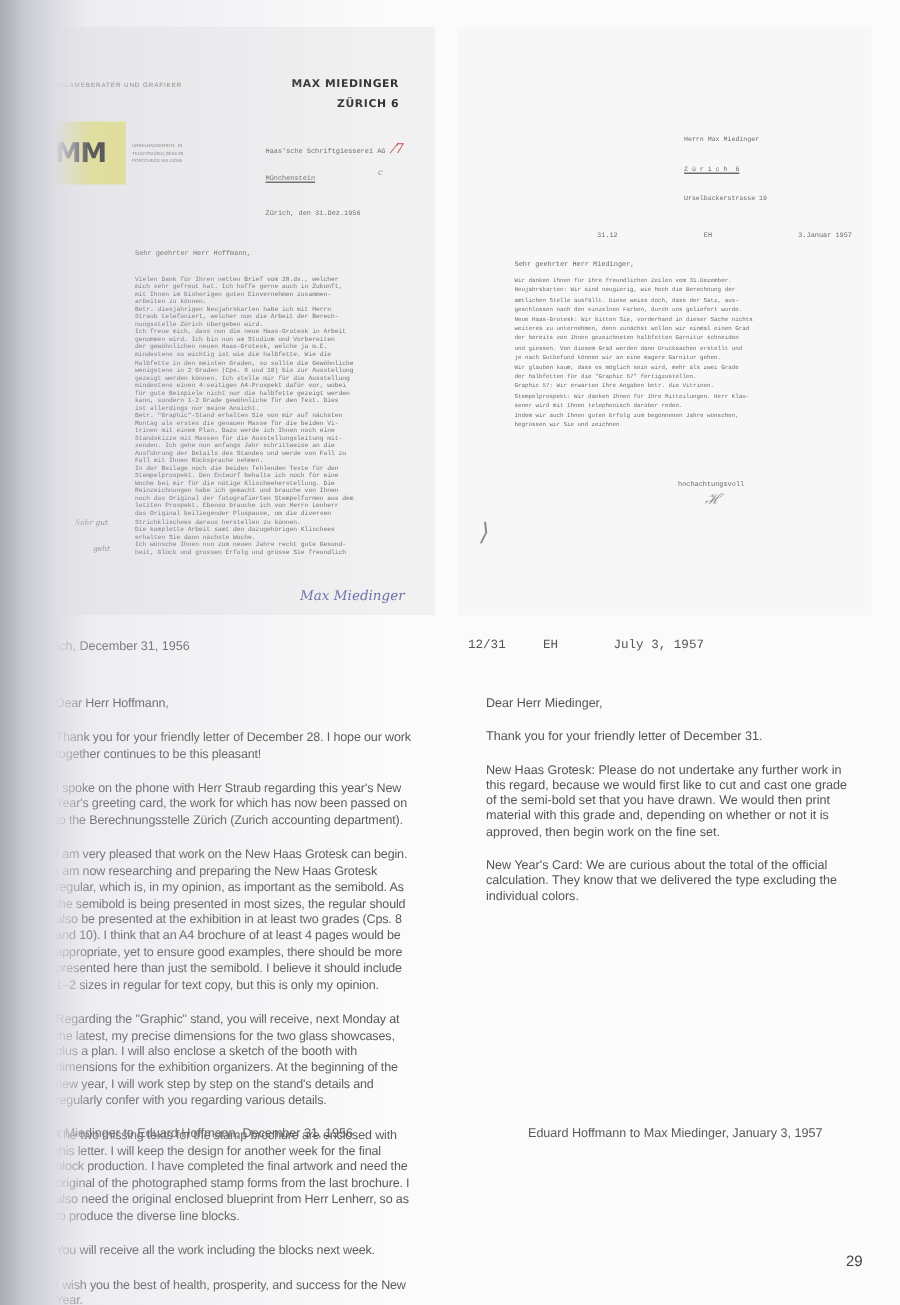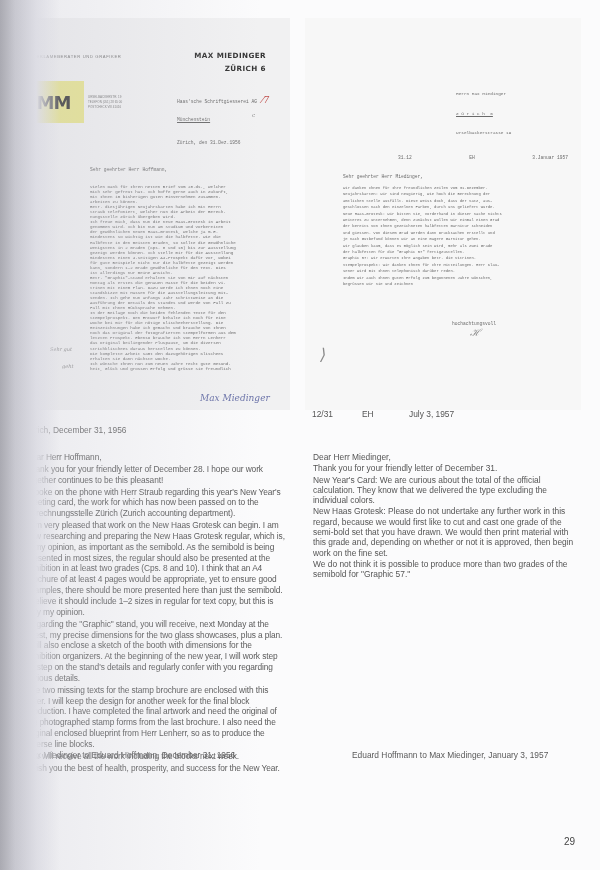--- a/index.html
+++ b/index.html
@@ -33,25 +33,25 @@
     position: absolute; left: 23px; top: 81px; width: 61px; height: 42px;
     background: #e8e58e; display: flex; align-items: center; justify-content: center;
   }
   .mm-logo span { font-family: "DejaVu Sans", sans-serif; font-weight: bold; font-size: 18px; color: #333; letter-spacing: -1px; }
   .mm-addr { position: absolute; left: 88px; top: 95px; font-size: 3px; line-height: 4.8px; color: #777; width: 40px; }
   .lh-name { position: absolute; left: 178px; top: 49px; text-align: right; width: 88px;
     font-family: "DejaVu Sans", sans-serif; font-weight: bold; font-size: 7.2px; line-height: 13px; color: #333; letter-spacing: .4px; }
   .signature { position: absolute; font-family: "DejaVu Serif", serif; font-style: italic; color: #6a72a8; }
   .pen { position: absolute; color: #8a8a8a; font-family: "DejaVu Serif", serif; font-style: italic; }
   .caption-block { position: absolute; font-size: 8.4px; line-height: 11px; color: #5a5a5a; }
-  .caption-block p { margin: 1px; }
+  .caption-block p { margin: 12px; }
   .left-col { left: 25px; width: 262px; }
   .right-col { left: 312px; width: 265px; color: #555; }
   .date-left { position: absolute; left: 25px; top: 425px; font-size: 8.4px; color: #666; }
-  .hdr-right { position: absolute; left: 312px; top: 409px; font-size: 8.4px; color: #555; display: flex; gap: 0; }
+  .hdr-right { position: absolute; left: 312px; top: 425px; font-size: 8.4px; color: #555; display: flex; gap: 0; font-family: Liberation Mono, monospace; }
   .hdr-right span { display: inline-block; }
   .attrib { position: absolute; top: 750px; font-size: 8.4px; color: #5a5a5a; }
   .page-num { position: absolute; left: 564px; top: 836px; font-size: 10px; font-weight: normal; color: #444; }
 </style>
 </head>
 <body>
 
 <div class="spine"></div>
 <div class="spine2"></div>
 
@@ -165,21 +165,20 @@
   <p>I am very pleased that work on the New Haas Grotesk can begin. I am now researching and preparing the New Haas Grotesk regular, which is, in my opinion, as important as the semibold. As the semibold is being presented in most sizes, the regular should also be presented at the exhibition in at least two grades (Cps. 8 and 10). I think that an A4 brochure of at least 4 pages would be appropriate, yet to ensure good examples, there should be more presented here than just the semibold. I believe it should include 1–2 sizes in regular for text copy, but this is only my opinion.</p>
   <p>Regarding the "Graphic" stand, you will receive, next Monday at the latest, my precise dimensions for the two glass showcases, plus a plan. I will also enclose a sketch of the booth with dimensions for the exhibition organizers. At the beginning of the new year, I will work step by step on the stand's details and regularly confer with you regarding various details.</p>
   <p>The two missing texts for the stamp brochure are enclosed with this letter. I will keep the design for another week for the final block production. I have completed the final artwork and need the original of the photographed stamp forms from the last brochure. I also need the original enclosed blueprint from Herr Lenherr, so as to produce the diverse line blocks.</p>
   <p>You will receive all the work including the blocks next week.</p>
   <p>I wish you the best of health, prosperity, and success for the New Year.</p>
 </div>
 
 <div class="caption-block right-col" style="top:451px; line-height:10.3px;">
   <p>Dear Herr Miedinger,</p>
   <p>Thank you for your friendly letter of December 31.</p>
+  <p>New Haas Grotesk: Please do not undertake any further work in this regard, because we would first like to cut and cast one grade of the semi-bold set that you have drawn. We would then print material with this grade and, depending on whether or not it is approved, then begin work on the fine set.</p>
   <p>New Year's Card: We are curious about the total of the official calculation. They know that we delivered the type excluding the individual colors.</p>
-  <p>New Haas Grotesk: Please do not undertake any further work in this regard, because we would first like to cut and cast one grade of the semi-bold set that you have drawn. We would then print material with this grade and, depending on whether or not it is approved, then begin work on the fine set.</p>
-  <p>We do not think it is possible to produce more than two grades of the semibold for "Graphic 57."</p>
 </div>
 
 <div class="attrib" style="left:25px;">Max Miedinger to Eduard Hoffmann, December 31, 1956</div>
 <div class="attrib" style="left:312px;padding-left:40px;">Eduard Hoffmann to Max Miedinger, January 3, 1957</div>
 
 <div class="page-num">29</div>
 
 </body></html>

